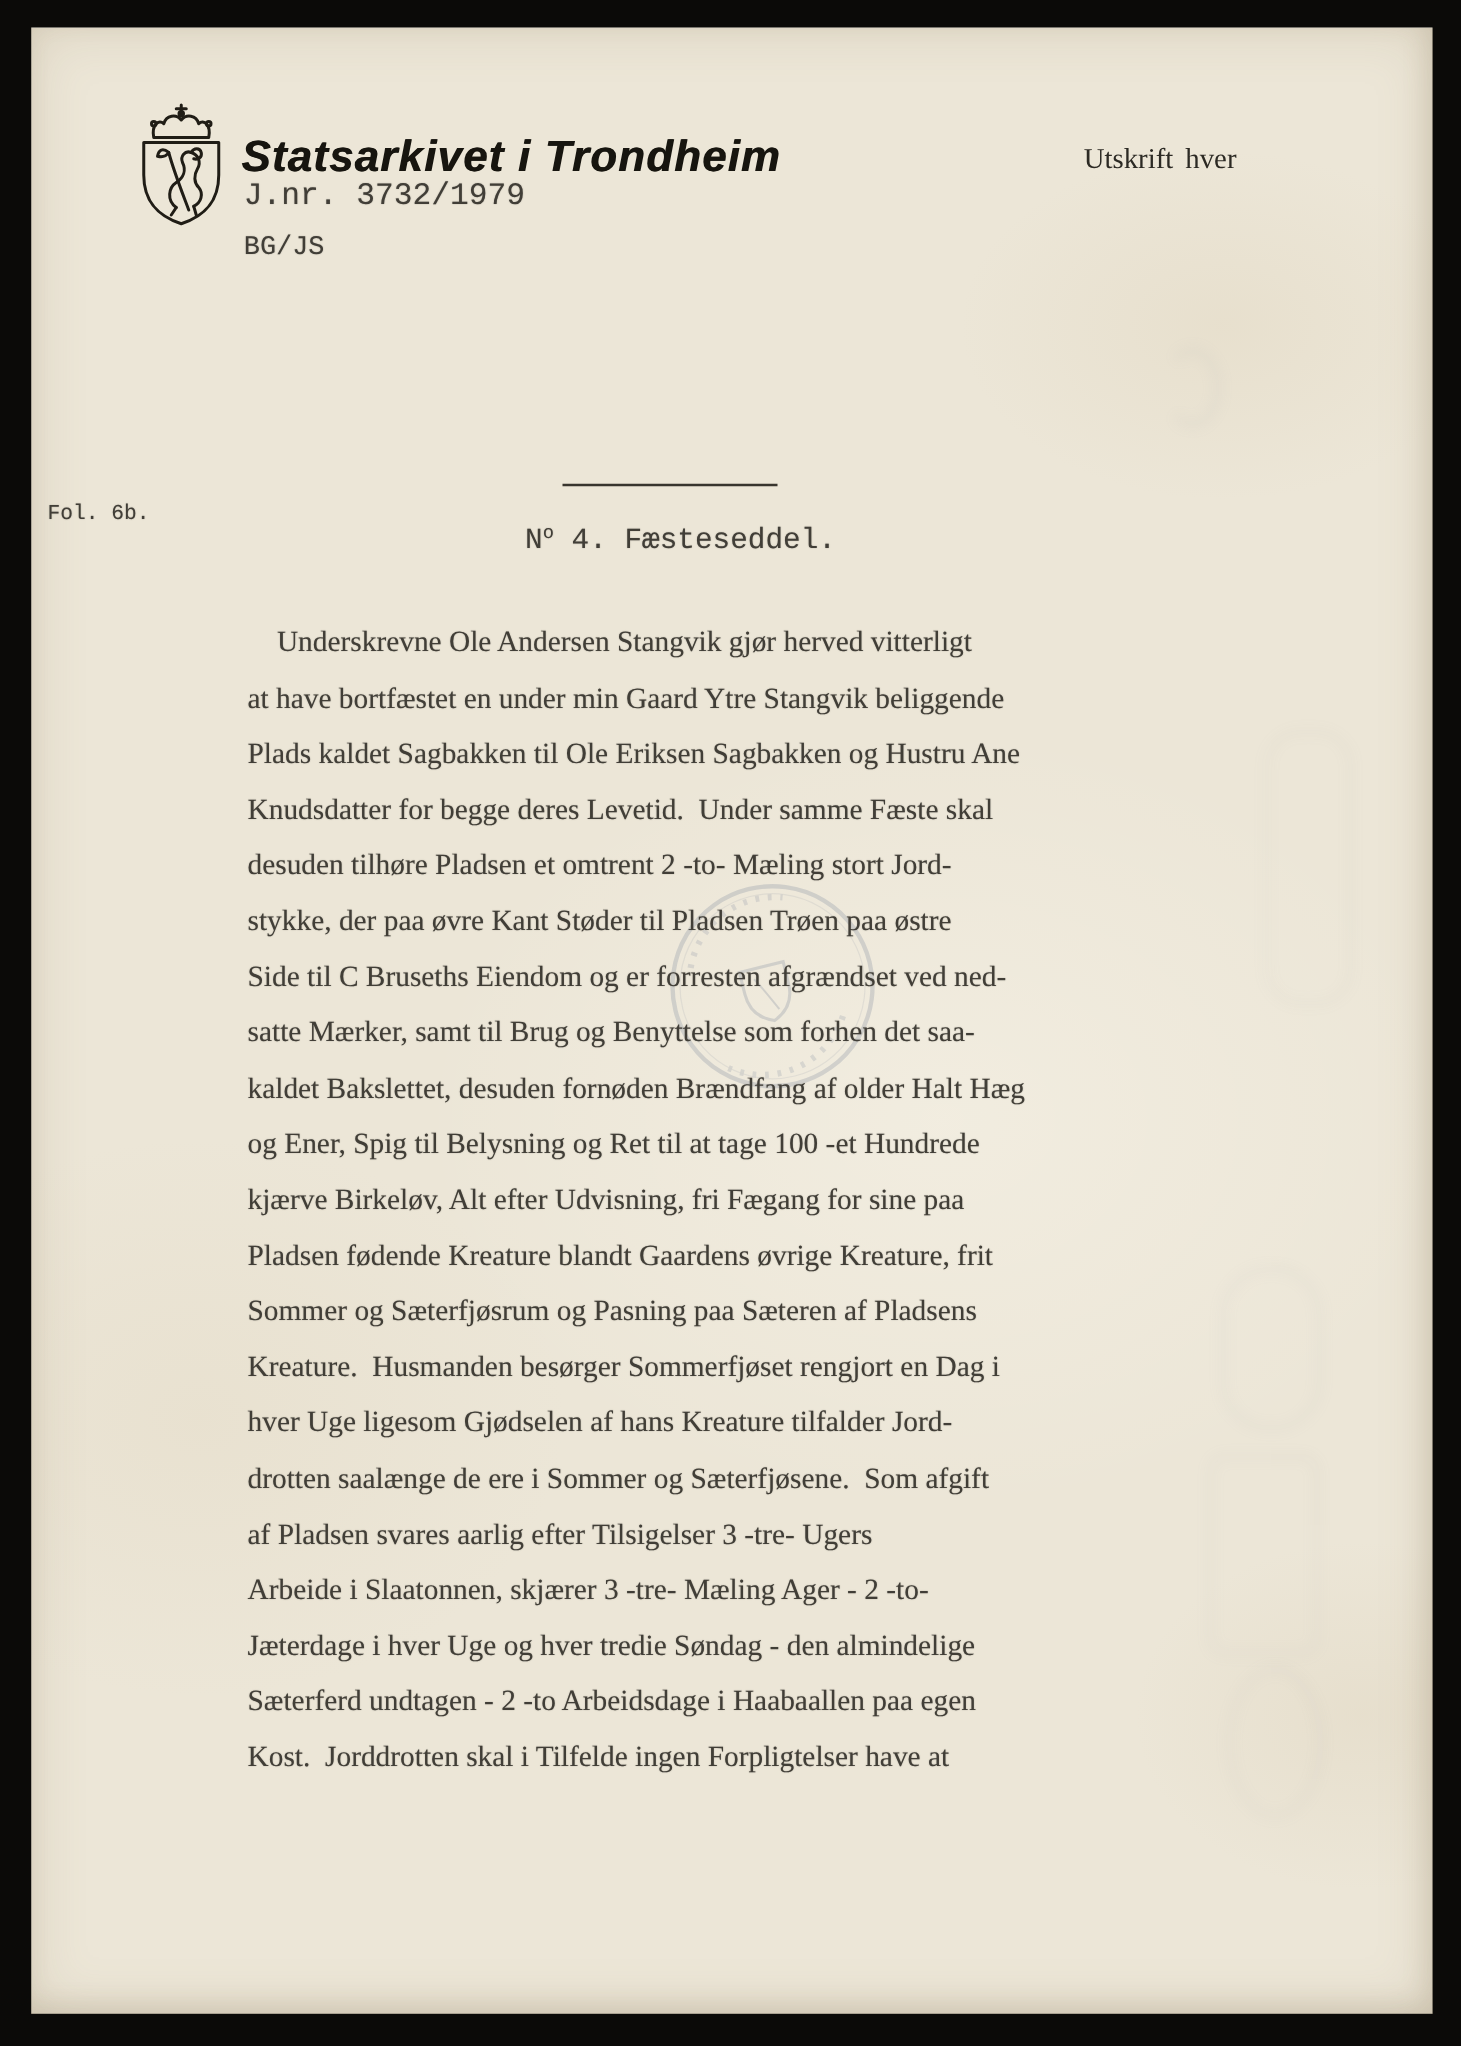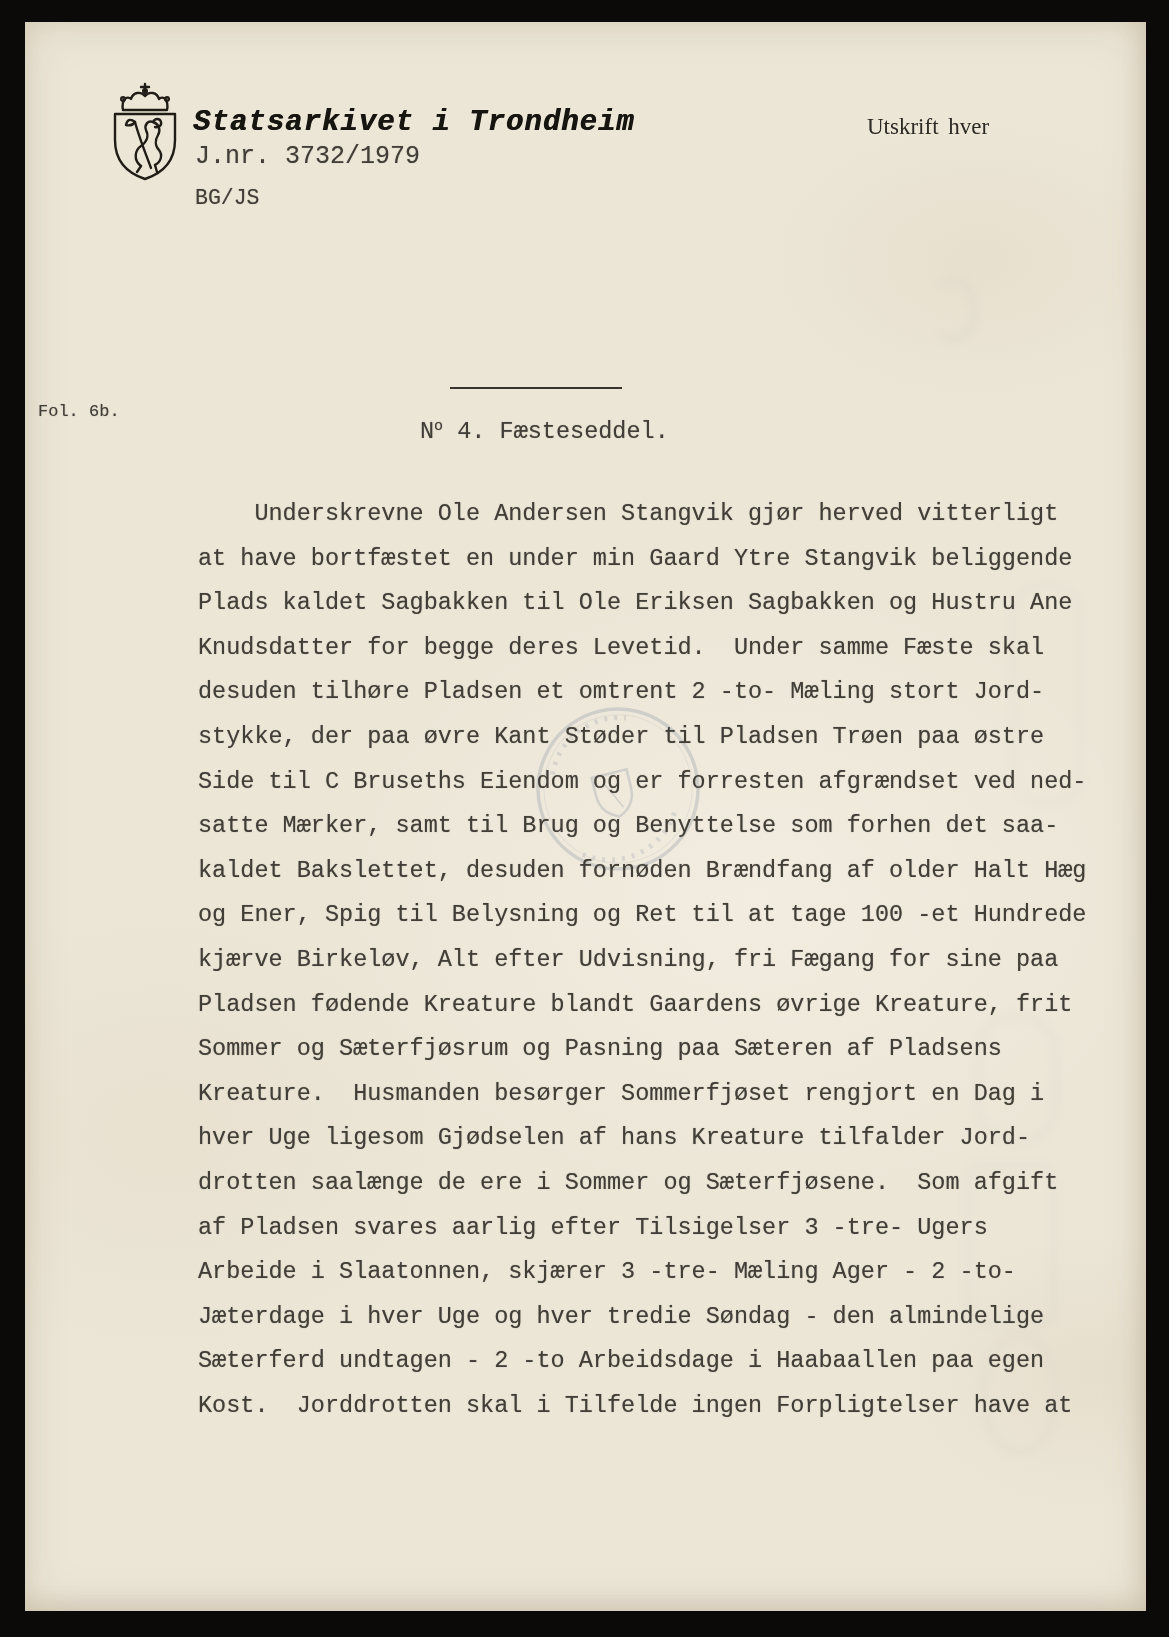--- a/index.html
+++ b/index.html
@@ -22,43 +22,43 @@
   .mono{
     font-family:"Liberation Mono","DejaVu Sans Mono",monospace;
     color:#413e37;
     text-shadow:0 0 1px rgba(62,60,54,0.45);
   }
   .pre{white-space:pre;}
   .abs{position:absolute;}
 
   .archive-name{
     left:168px;top:84px;
-    font-family:Liberation Mono, monospace;
+    font-family:Liberation Sans, sans-serif;
     font-style:italic;font-weight:bold;
-    font-size:29px;color:#17150f;
+    font-size:35px;color:#17150f;
     letter-spacing:1px;
     text-shadow:0.6px 0 0 #17150f;
     text-align:right;
   }
   .print-label{
     left:842px;top:92px;
     font-family:"Liberation Serif","DejaVu Serif",serif;
     font-size:23px;color:#2c2a24;
     word-spacing:4px;
   }
   .jnr{left:170px;top:120px;font-size:25px;}
   .initials{left:170px;top:164px;font-size:21.5px;text-align:right;}
   .source-block{left:320px;top:188px;font-size:21.5px;line-height:42.5px;}
   .divider{left:425px;top:365px;width:172px;height:2px;background:#38352e;}
   .folio{left:13px;top:380px;font-size:17px;}
   .heading{left:395px;top:396px;font-size:23.5px;}
   .heading sup{font-size:15px;vertical-align:8px;}
   .body-text{
     left:173px;top:470px;
-    font-size:23.5px;line-height:44.6px;
+    font-size:23.5px;line-height:44.6px;font-family:Liberation Serif, serif;
   }
 
   .crest{left:78px;top:60px;}
   .stamp{left:498px;top:672px;opacity:0.30;transform:rotate(-14deg);}
 
   .ghost{position:absolute;pointer-events:none;}
   .ghost div{position:absolute;border:7px solid rgba(148,150,158,0.55);filter:blur(5px);}
   .g1{left:905px;top:255px;width:34px;height:52px;border-radius:50%;border-left-color:transparent !important;opacity:0.14;}
   .g2{left:950px;top:990px;width:70px;height:120px;border-radius:40px;opacity:0.10;}
   .g3{left:940px;top:1140px;width:78px;height:150px;border-radius:14px;opacity:0.09;}

